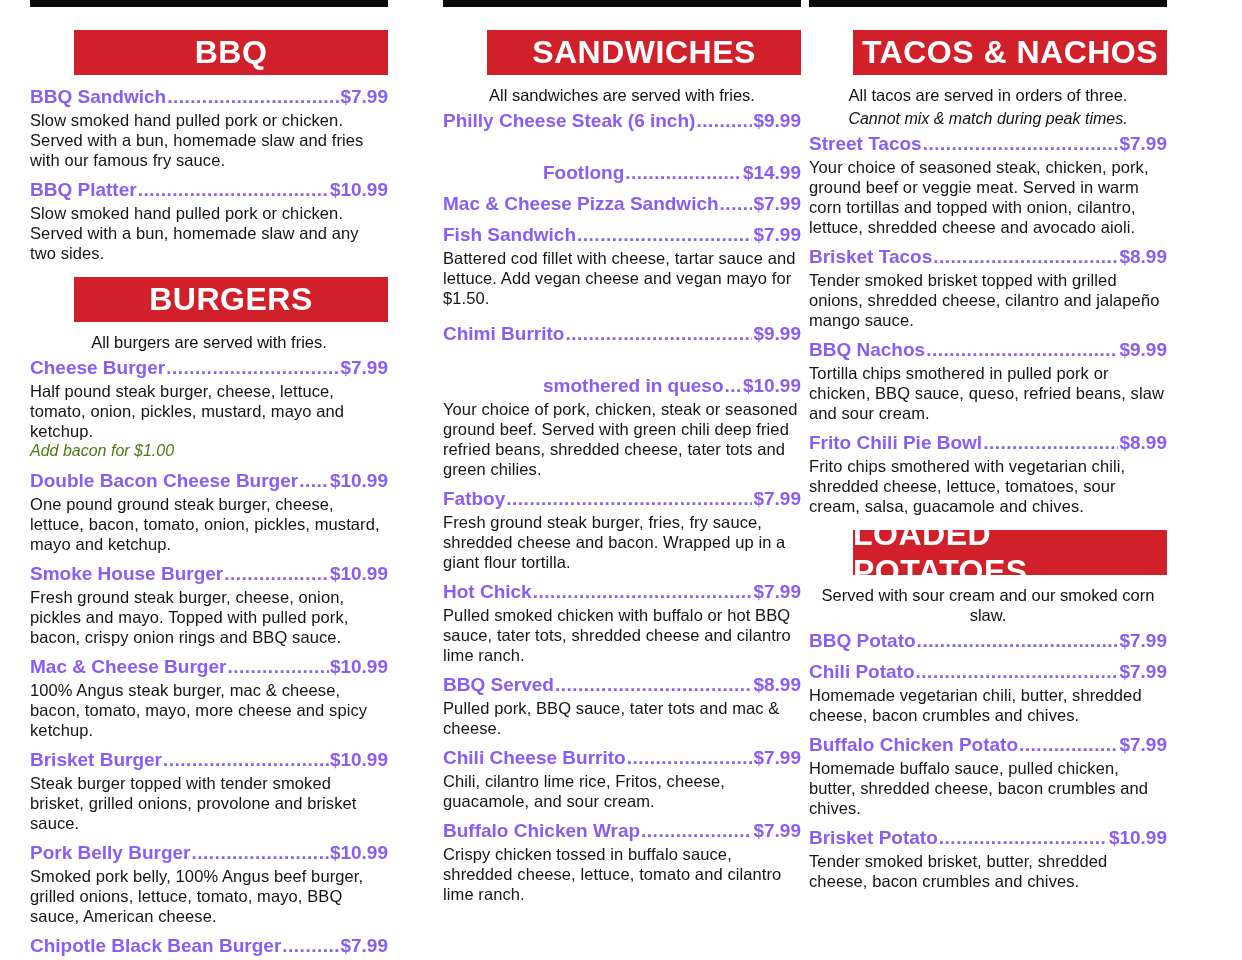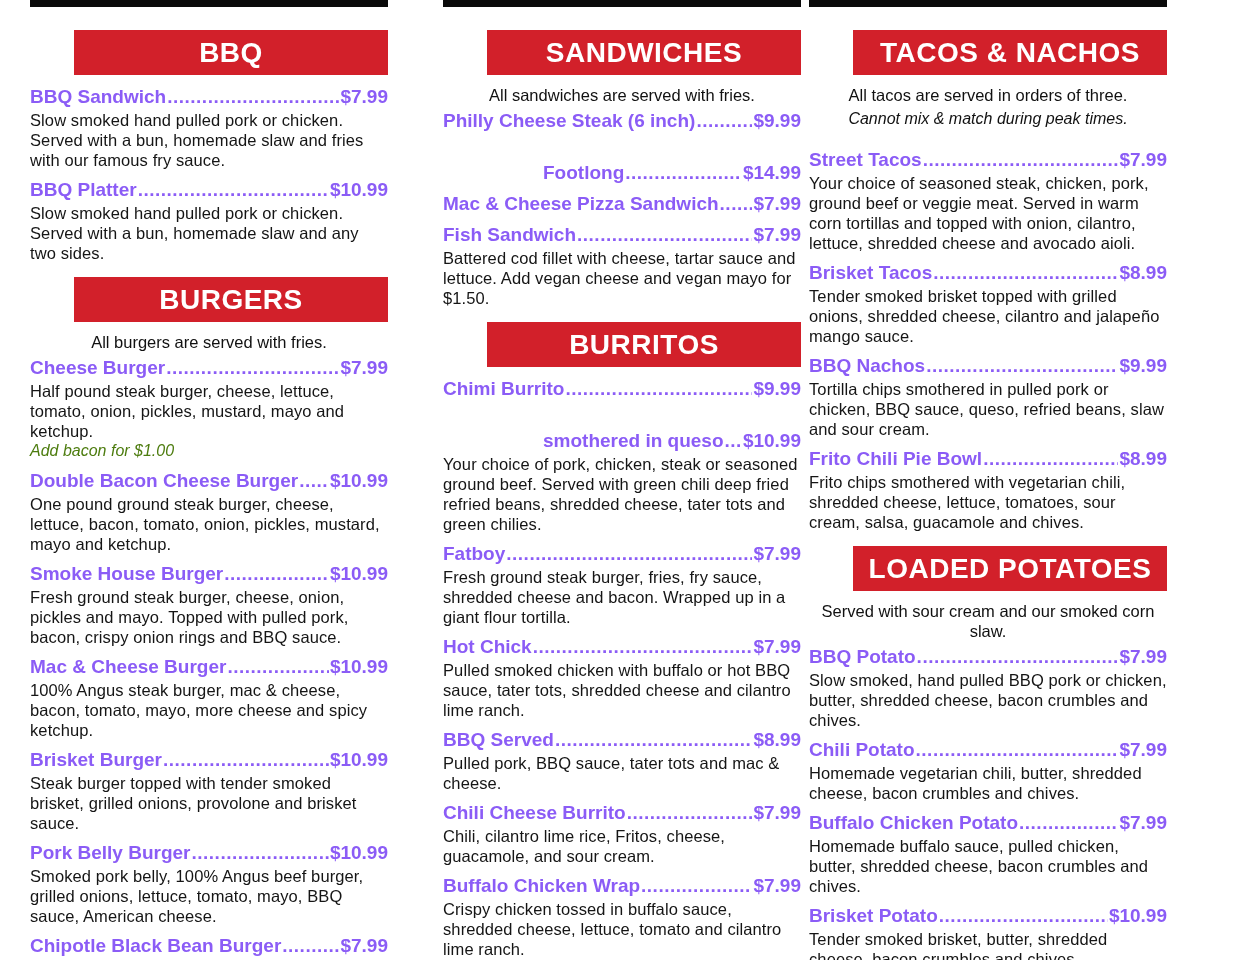--- a/index.html
+++ b/index.html
@@ -19,32 +19,32 @@
 
   .top-crop-bar { height: 7px; background: #0a0a0a; margin-bottom: 23px; }
 
   .section + .section { margin-top: 14px; }
 
   .bar {
     height: 45px;
     background: #d2202a;
     color: #ffffff;
     display: flex; align-items: center; justify-content: center;
-    font-weight: bold; font-size: 28px; letter-spacing: 0.5px;
+    font-weight: bold; font-size: 32px; letter-spacing: 0.5px;
     margin-bottom: 10px;
     margin-left: 44px;
   }
 
   .section-note {
     text-align: center; font-size: 16.5px; line-height: 20px;
     margin: 2px 0 4px 0;
   }
   .section-note-italic {
     text-align: center; font-style: italic; font-size: 16px; line-height: 19px;
-    margin-bottom: 20px;
+    margin-bottom: 4px;
   }
 
   .item { margin-bottom: 8px; }
   .row {
     display: flex; align-items: baseline;
     font-weight: bold; font-size: 19px; line-height: 23px;
     color: #8b5cf6;
   }
   .row-sub { padding-left: 100px; margin-top: 29px; }
   .leader { flex: 1; overflow: hidden; white-space: nowrap; margin: 0 1px; }
@@ -179,23 +179,20 @@
         <div class="item">
           <div class="row">
             <span class="name">Fish Sandwich</span>
             <span class="leader"></span>
             <span class="price">$7.99</span>
           </div>
           <div class="desc">Battered cod fillet with cheese, tartar sauce and lettuce. Add vegan cheese and vegan mayo for $1.50.</div>
         </div>
       </div>
       <div class="section">
-        <div class="bar">
-          <span>BURRITOS</span>
-        </div>
         <div class="item">
           <div class="row">
             <span class="name">Chimi Burrito</span>
             <span class="leader"></span>
             <span class="price">$9.99</span>
           </div>
           <div class="row row-sub">
             <span class="name">smothered in queso</span>
             <span class="leader"></span>
             <span class="price">$10.99</span>
@@ -289,21 +286,20 @@
         <div class="bar">
           <span>LOADED POTATOES</span>
         </div>
         <div class="section-note">Served with sour cream and our smoked corn slaw.</div>
         <div class="item">
           <div class="row">
             <span class="name">BBQ Potato</span>
             <span class="leader"></span>
             <span class="price">$7.99</span>
           </div>
-          <div class="desc">Slow smoked, hand pulled BBQ pork or chicken, butter, shredded cheese, bacon crumbles and chives.</div>
         </div>
         <div class="item">
           <div class="row">
             <span class="name">Chili Potato</span>
             <span class="leader"></span>
             <span class="price">$7.99</span>
           </div>
           <div class="desc">Homemade vegetarian chili, butter, shredded cheese, bacon crumbles and chives.</div>
         </div>
         <div class="item">

